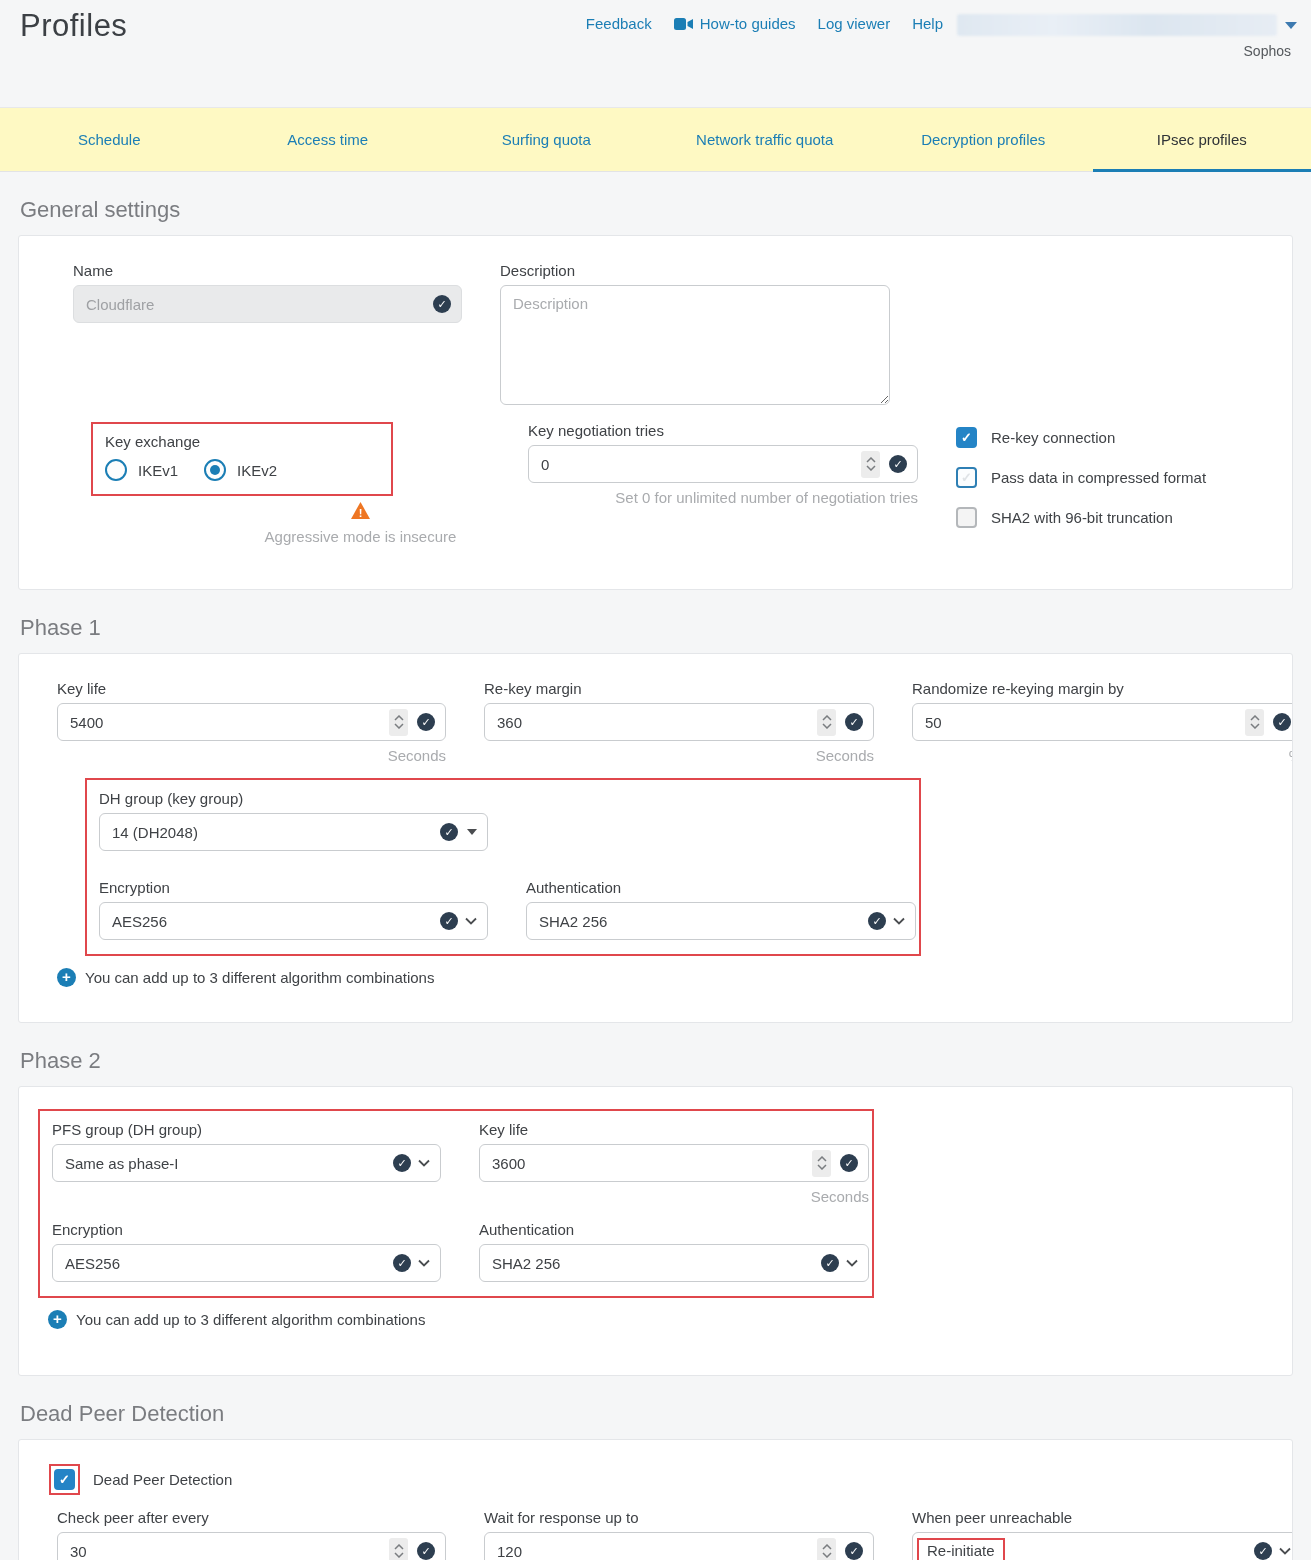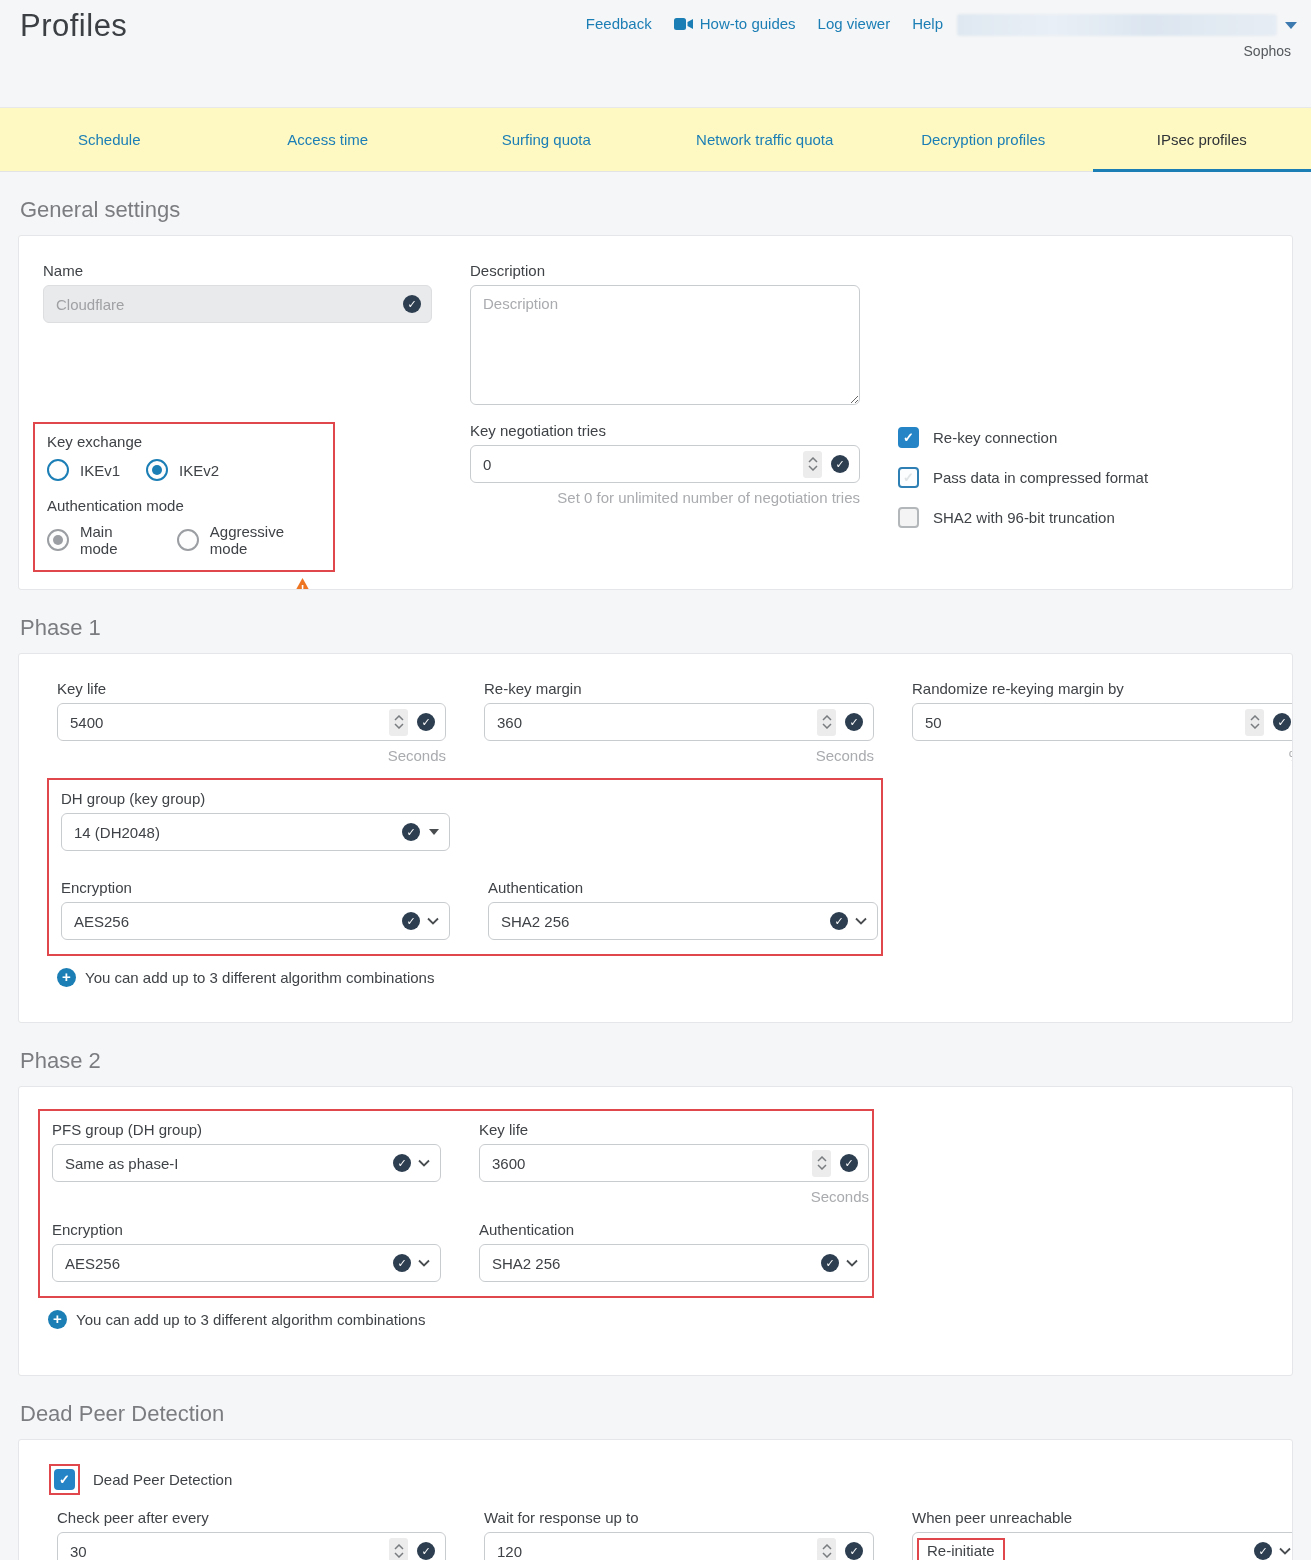--- a/index.html
+++ b/index.html
@@ -20,21 +20,21 @@
   .acct-caret { margin-left: 8px; width: 0; height: 0; border-left: 6px solid transparent; border-right: 6px solid transparent; border-top: 7px solid #3d7ab0; }
   .brand { position: absolute; top: 43px; right: 20px; font-size: 14px; color: #54585c; }
   
   .tabs { height: 65px; background: #fef9c3; border-top: 1px solid #e7e8ea; border-bottom: 1px solid #e2e3e5; display: flex; }
   .tab { flex: 1; display: flex; align-items: center; justify-content: center; color: #1b7eb5; font-size: 15px; cursor: pointer; position: relative; }
   .tab.active { color: #2f3337; font-weight: 400; }
   .tab.active::after { content: ""; position: absolute; left: 0; right: 0; bottom: -1px; height: 3px; background: #1b7eb5; }
   
   h2.sect { font-size: 22px; font-weight: 400; color: #7a7c80; padding: 24px 0 11px 20px; line-height: 28px; }
   .panel { background: #fff; border: 1px solid #e4e6e9; border-radius: 3px; margin: 0 18px; overflow: hidden; }
-  #panel-general { height: 355px; padding: 26px 28px 0 24px; }
+  #panel-general { height: 355px; padding: 26px 28px 0 54px; }
   #panel-phase1  { height: 370px; padding: 26px 28px 0 38px; }
   #panel-phase2  { height: 290px; padding: 22px 28px 0 29px; }
   #panel-dpd     { height: 220px; padding: 24px 28px 0 38px; }
   .row3 { display: grid; grid-template-columns: 389px 390px 390px; column-gap: 38px; }
   .row2 { display: grid; grid-template-columns: 389px 390px; column-gap: 38px; }
   
   .fld label { display: block; font-size: 15px; color: #3f4246; margin-bottom: 6px; }
   .ctrl { height: 38px; border: 1px solid #c9cccf; border-radius: 6px; background: #fff; display: flex; align-items: center; padding: 0 10px 0 12px; font-size: 15px; color: #3f4246; }
   .ctrl input { border: none; outline: none; flex: 1; font: inherit; color: inherit; background: transparent; min-width: 0; }
   .ctrl.disabled { background: #e9eaeb; border-color: #dcdee0; color: #9fa1a4; }
@@ -62,21 +62,21 @@
   .redbox { border: 2px solid #e0474c; }
   #kx-box { width: 302px; margin-left: -10px; padding: 9px 12px 13px; }
   .warn-row { display: flex; align-items: center; gap: 9px; margin: 6px 0 0 130px; color: #a9abae; font-size: 15px; flex-direction: column; }
   .warn-tri { width: 19px; height: 17px; background: #ee7623; clip-path: polygon(50% 0, 100% 100%, 0 100%); color: #fff; font-size: 11px; font-weight: bold; text-align: center; line-height: 23px; }
   .alg-box { width: 836px; margin-left: -10px; padding: 10px 12px 14px; }
   .note-row { display: flex; align-items: center; gap: 9px; margin-top: 12px; color: #3f4246; }
   .plus-circle { width: 19px; height: 19px; border-radius: 50%; background: #1b7eb5; color: #fff; font-size: 15px; font-weight: bold; text-align: center; line-height: 18px; flex: 0 0 19px; }
   #dpd-cb-box { display: inline-block; padding: 3px; margin-left: -8px; }
   .val-redbox { display: inline-block; border: 2px solid #e0474c; padding: 2px 8px 3px; margin-left: -8px; }
   .mt16 { margin-top: 16px; }
-  .mt14 { margin-top: 14px; }
+  .mt14 { margin-top: 14px; margin-left: 28px; }
   .mt28 { margin-top: 28px; }
   .dpd-head-row { display: flex; align-items: center; margin-bottom: 14px; }
   .dpd-label { margin-left: 13px; font-size: 15px; }
 </style>
 </head>
 <body>
 
 <div class="hdr">
   <div class="hdr-title">Profiles</div>
   <div class="hdr-links">
@@ -141,33 +141,20 @@
             <span class="opt">
               <span class="radio" data-state="unselected-blue"></span>
               <span>IKEv1</span>
             </span>
             <span class="opt">
               <span class="radio" data-state="selected-blue"></span>
               <span>IKEv2</span>
             </span>
           </div>
         </div>
-        <div class="fld mt16">
-          <label>Authentication mode</label>
-          <div class="opt-row">
-            <span class="opt">
-              <span class="radio" data-state="selected-gray"></span>
-              <span>Main mode</span>
-            </span>
-            <span class="opt">
-              <span class="radio" data-state="unselected-gray"></span>
-              <span>Aggressive mode</span>
-            </span>
-          </div>
-        </div>
       </div>
       <div class="warn-row">
         <span class="warn-tri">!</span>
         <span>Aggressive mode is insecure</span>
       </div>
     </div>
 
     <div class="fld">
       <label>Key negotiation tries</label>
       <div class="ctrl">

